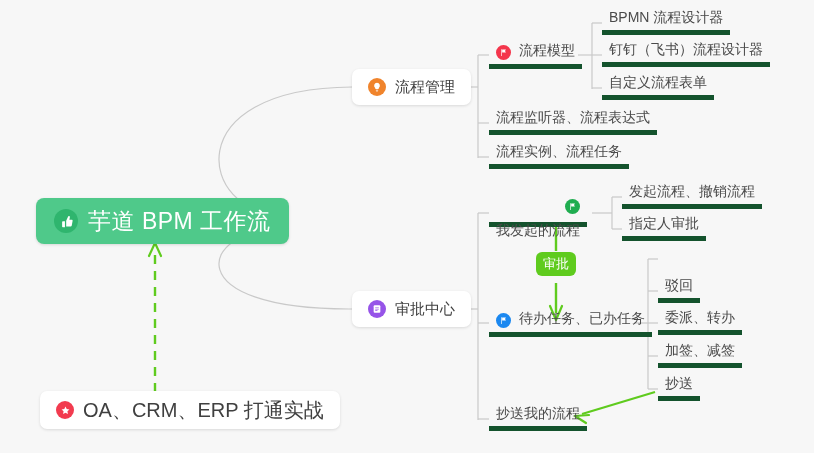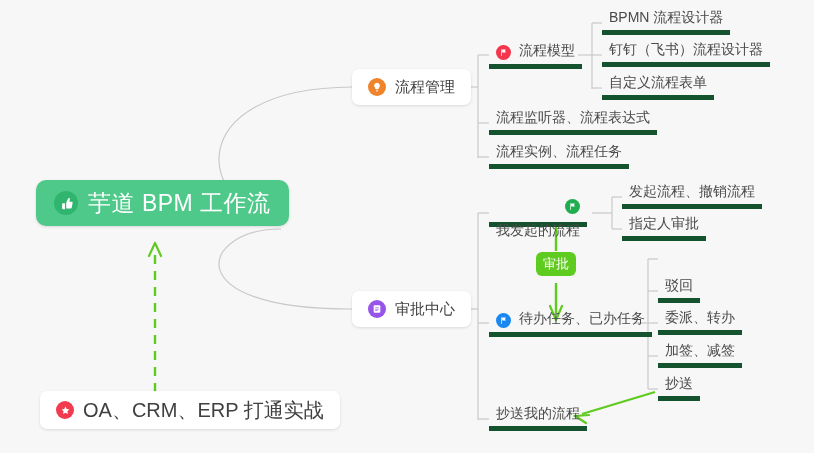--- a/index.html
+++ b/index.html
@@ -144,21 +144,21 @@
       <path d="M556,283 L556,313" fill="none" stroke="#5fcb1e" stroke-width="2.4"></path>
       <path d="M556,320 L550,306 M556,320 L562,306" fill="none" stroke="#5fcb1e" stroke-width="2.2" stroke-linecap="round"></path>
     </g>
 
     <g>
       <path d="M655,392 L582,414" fill="none" stroke="#5fcb1e" stroke-width="2.2"></path>
       <path d="M575,416 L589,415 M575,416 L586,423" fill="none" stroke="#5fcb1e" stroke-width="2.2" stroke-linecap="round"></path>
     </g>
   </svg>
 
-  <div class="root-node" style="left:36px;top:180px;border-radius:10px;">
+  <div class="root-node" style="left:36px;top:198px;">
     <span class="ico ico-lg ico-thumb">
       <svg width="15" height="15" viewBox="0 0 24 24" fill="#ffffff">
         <path d="M9.5 21H6.2a1.2 1.2 0 0 1-1.2-1.2v-7.1A1.2 1.2 0 0 1 6.2 11.5h3.3V21zm2-10.4 3.1-6.6c.3-.7 1.1-1 1.8-.7.8.3 1.2 1.1 1 1.9L16.6 9h3.6c1 0 1.8.9 1.6 1.9l-1.4 7.6c-.2.9-.9 1.5-1.8 1.5h-7.1v-9.4z"></path>
       </svg>
     </span>
     <span class="root-label">芋道 BPM 工作流</span>
   </div>
 
   <div class="card-node" style="left:352px;top:69px;">
     <span class="ico ico-md ico-bulb">

